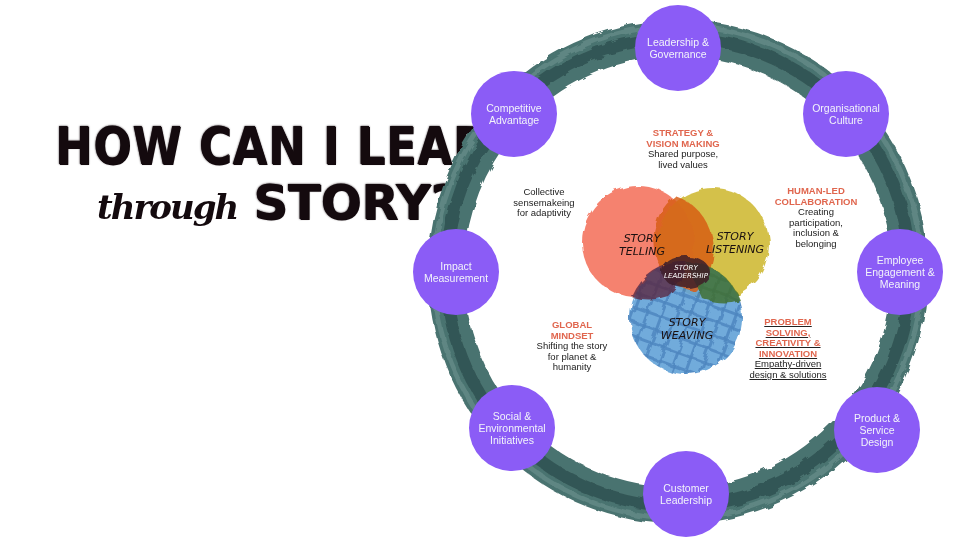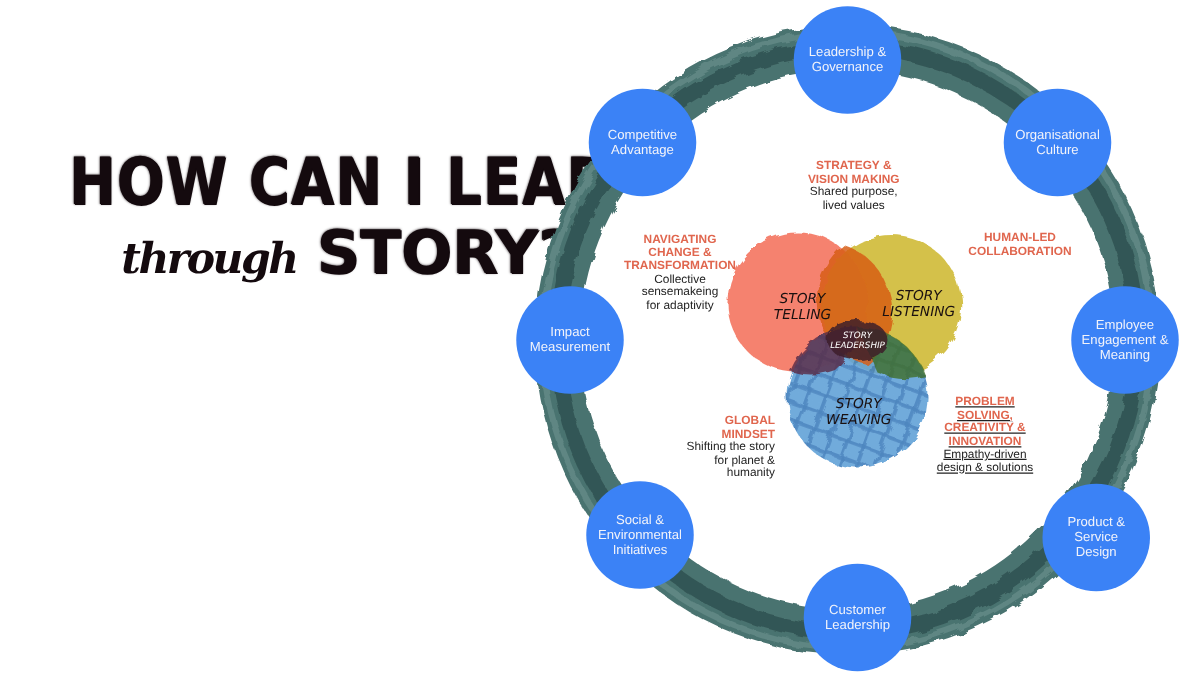--- a/index.html
+++ b/index.html
@@ -3,21 +3,21 @@
 <meta charset="utf-8">
 <style>
   html, body { margin:0; padding:0; background:#ffffff; }
   body { width:960px; height:540px; position:relative; overflow:hidden; font-family:"Liberation Sans", sans-serif; }
   .title { position:absolute; left:55px; top:118px; width:380px; color:#140a0e; }
   .title .l1 { font-family:"DejaVu Sans", sans-serif; font-weight:bold; font-size:52px; letter-spacing:1px; line-height:56px; transform:scaleX(0.86); transform-origin:left; white-space:nowrap; text-shadow:0 0 2px #140a0e, 1px 1px 0 #140a0e; }
   .title .l2 { position:absolute; left:42px; top:56px; white-space:nowrap; }
   .title .l2 .small { font-family:"DejaVu Serif", serif; font-style:italic; font-weight:bold; font-size:34px; letter-spacing:-2px; vertical-align:baseline; }
   .title .l2 .big { font-family:"DejaVu Sans", sans-serif; font-weight:bold; font-size:48px; margin-left:16px; text-shadow:0 0 2px #140a0e, 1px 1px 0 #140a0e; }
   svg.diagram { position:absolute; left:0; top:0; }
-  .node { position:absolute; width:86px; height:86px; border-radius:50%; background:#3b82f6; color:#f2f3fa; display:flex; align-items:center; justify-content:center; text-align:center; font-size:10.5px; line-height:12px; box-sizing:border-box; padding:0 4px; }
+  .node { position:absolute; width:86px; height:86px; border-radius:50%; background:#8b5cf6; color:#f2f3fa; display:flex; align-items:center; justify-content:center; text-align:center; font-size:10.5px; line-height:12px; box-sizing:border-box; padding:0 4px; }
   .node span { white-space:pre-line; }
   .cap { position:absolute; text-align:center; font-size:9.5px; line-height:10.5px; color:#222; }
   .cap .h { color:#e0664e; font-weight:bold; white-space:pre-line; }
   .cap .d { white-space:pre-line; }
   .vlabel { position:absolute; text-align:center; font-family:"DejaVu Sans", sans-serif; font-weight:normal; font-style:italic; color:#1a1010; white-space:pre-line; }
 </style>
 </head>
 <body>
 
 <div class="title">
@@ -93,32 +93,33 @@
 Advantage</span>
   </div>
 
 <div class="cap" style="left:628px;top:128px;width:110px;">
   <div class="h">STRATEGY &amp;
 VISION MAKING</div>
   <div class="d">Shared purpose,
 lived values</div>
 </div>
 <div class="cap" style="left:492px;top:187px;width:104px;">
-  <div class="h">NAVIGATING
-CHANGE &amp;
-TRANSFORMATION</div>
   <div class="d">Collective
 sensemakeing
 for adaptivity</div>
 </div>
 <div class="cap" style="left:766px;top:186px;width:100px;text-align:center;">
   <div class="h">HUMAN-LED
 COLLABORATION</div>
+  <div class="d">Creating
+participation,
+inclusion &amp;
+belonging</div>
 </div>
-<div class="cap" style="left:524px;top:332px;width:96px;text-align:right;">
+<div class="cap" style="left:524px;top:320px;width:96px;">
   <div class="h">GLOBAL
 MINDSET</div>
   <div class="d">Shifting the story
 for planet &amp;
 humanity</div>
 </div>
 <div class="cap" style="left:740px;top:317px;width:96px;text-decoration:underline;">
   <div class="h">PROBLEM
 SOLVING,
 CREATIVITY &amp;

